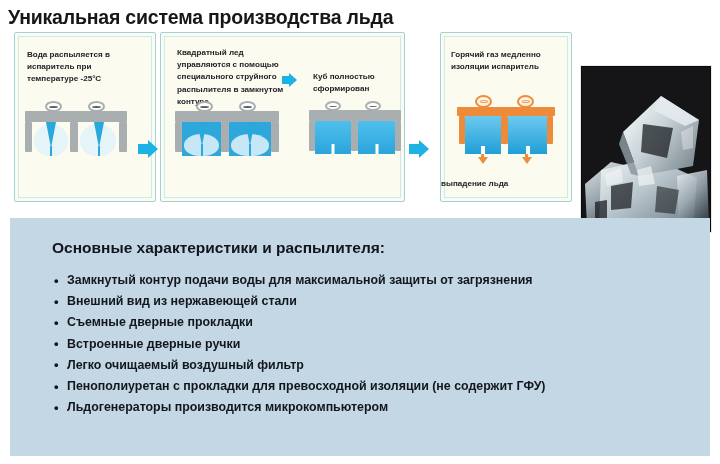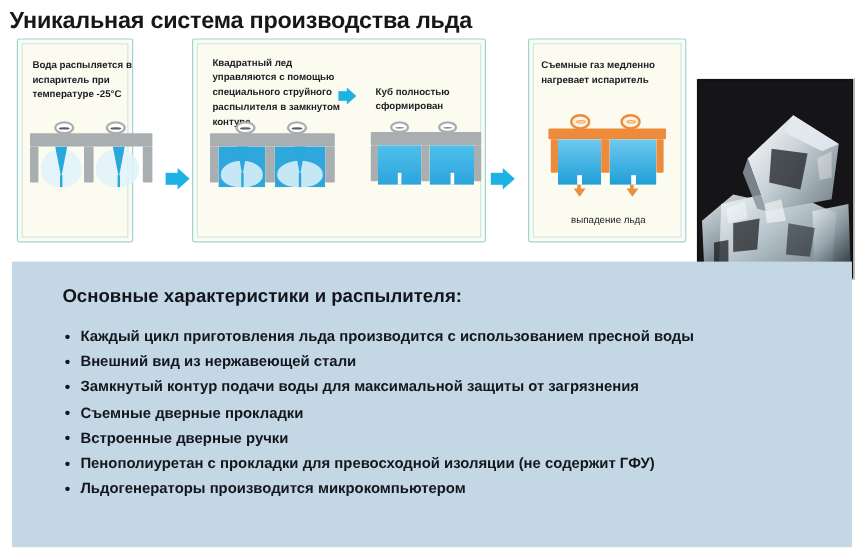--- a/index.html
+++ b/index.html
@@ -46,44 +46,43 @@
     background: #fbfbef;
     border-radius: 2px;
   }
   .panel-inner-frame {
     position: absolute;
     left: 3px; top: 3px; right: 3px; bottom: 3px;
     border: 1px solid #cfe8ec;
     box-sizing: border-box;
     pointer-events: none;
   }
-  .panel-1 { left: 14px;  width: 97px; }
+  .panel-1 { left: 14px;  width: 142px; }
   .panel-2 { left: 160px; width: 245px; }
   .panel-4 { left: 440px; width: 132px; }
 
   .panel-text {
     position: absolute;
     font-size: 8.1px;
     font-weight: bold;
     line-height: 12.2px;
     color: #1d1d24;
   }
   .p1-text { left: 12px; top: 16px; width: 104px; }
   .p2-text { left: 16px; top: 14px; width: 118px; }
   .p3-text { left: 152px; top: 38px; width: 84px; }
   .p4-text { left: 10px; top: 16px; width: 116px; text-align: left; }
 
   .caption-under {
     position: absolute;
     left: 0;
     width: 132px;
     top: 146px;
-    text-align: center;
     font-size: 8.1px;
-    font-weight: normal;
+    font-weight: bold;
     color: #1d1d24;
   }
 
   
   .arrow {
     position: absolute;
     width: 0; height: 0;
   }
   .arrow-shaft {
     position: absolute;
@@ -355,21 +354,21 @@
     </div>
   </div>
 
   <div class="arrow arrow-last">
     <div class="arrow-shaft"></div>
     <div class="arrow-head"></div>
   </div>
 
   <div class="panel panel-4">
     <div class="panel-inner-frame"></div>
-    <div class="panel-text p4-text">Съемные газ медленно нагревает испаритель</div>
+    <div class="panel-text p4-text">Горячий газ медленно изоляции испаритель</div>
 
     <div class="mold orange" style="left:16px; top:62px; width:98px; height:70px;">
       <div class="cap" style="left:18px; top:0px; width:17px; height:13px;"></div>
       <div class="cap" style="left:60px; top:0px; width:17px; height:13px;"></div>
       <div class="mold-bar" style="left:0px; top:12px; width:98px; height:9px;"></div>
       <div class="mold-bar" style="left:2px; top:21px; width:6px; height:28px;"></div>
       <div class="mold-bar" style="left:44px; top:21px; width:7px; height:28px;"></div>
       <div class="mold-bar" style="left:90px; top:21px; width:6px; height:28px;"></div>
       <div class="cell" style="left:8px; top:21px; width:36px; height:38px;">
         <div class="cell-fill" style="height:38px; background:linear-gradient(#6ec9ef,#1f9fd8);"></div>
@@ -429,22 +428,22 @@
       <polygon points="100,66 112,60 112,82 102,84" fill="#ffffff" opacity="0.35"></polygon>
       <polygon points="24,108 40,102 42,116 26,120" fill="#ffffff" opacity="0.4"></polygon>
       <rect x="0" y="0" width="130" height="166" fill="none" stroke="#0a0a0b" stroke-width="2"></rect>
     </svg>
   </div>
 </div>
 
 <div class="features">
   <div class="features-title">Основные характеристики и распылителя:</div>
   <ul class="features-list">
-    <li>Каждый цикл приготовления льда производится с использованием пресной воды</li>
+    <li>Замкнутый контур подачи воды для максимальной защиты от загрязнения</li>
     <li>Внешний вид из нержавеющей стали</li>
-    <li>Замкнутый контур подачи воды для максимальной защиты от загрязнения</li>
     <li>Съемные дверные прокладки</li>
     <li>Встроенные дверные ручки</li>
+    <li>Легко очищаемый воздушный фильтр</li>
     <li>Пенополиуретан с прокладки для превосходной изоляции (не содержит ГФУ)</li>
     <li>Льдогенераторы производится микрокомпьютером</li>
   </ul>
 
 </div>
 
 </body></html>

